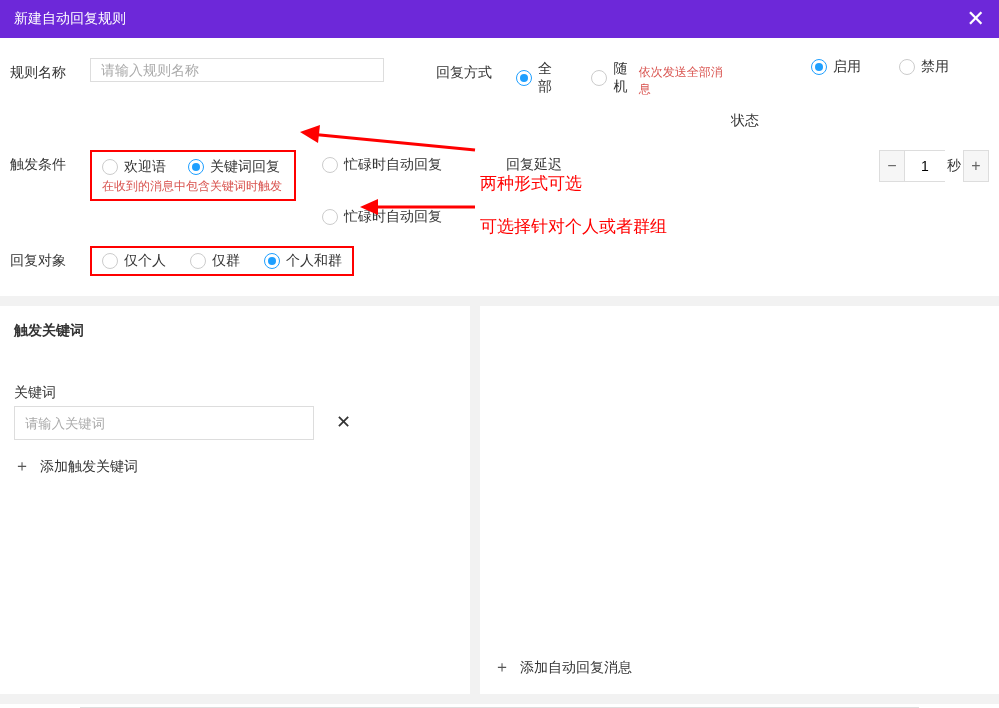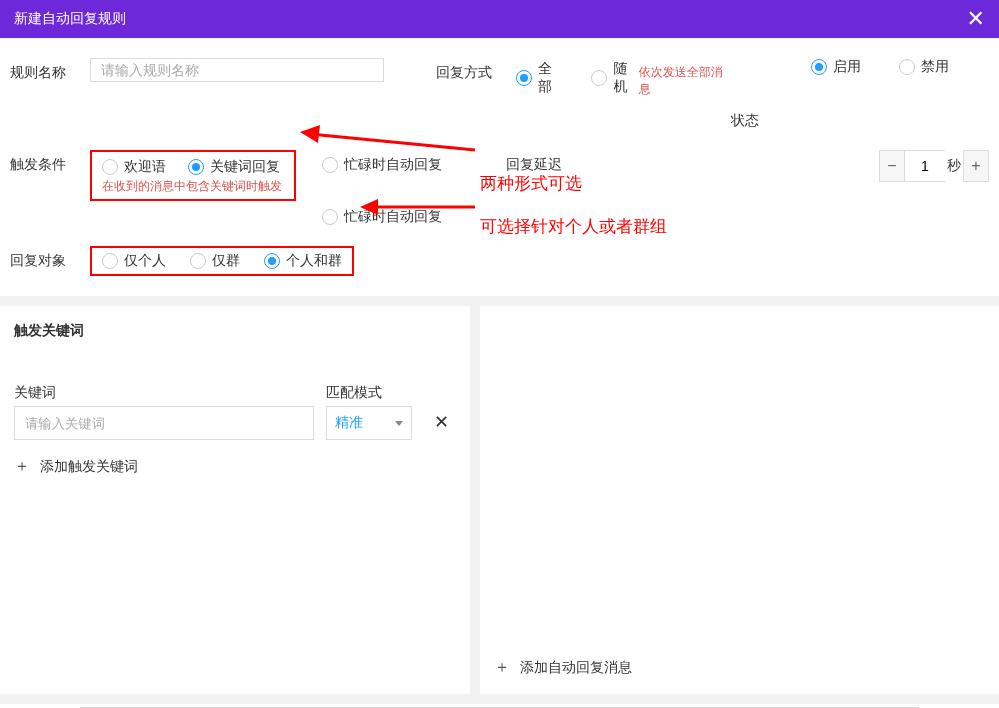--- a/index.html
+++ b/index.html
@@ -156,26 +156,20 @@
 <div class="annotation" style="left:480px; top:215px;">可选择针对个人或者群组</div>
 
 <div class="split-area">
   <div class="left-pane">
     <div class="sec-title">触发关键词</div>
     <div class="kw-row">
       <div class="kw-col">
         <div class="kw-label">关键词</div>
         <input class="kw-input" placeholder="请输入关键词" style="">
       </div>
-      <div class="kw-col">
-        <div class="kw-label">匹配模式</div>
-        <div class="mode-sel">
-            <span>精准</span>
-          </div>
-      </div>
       <div class="remove-x">✕</div>
     </div>
     <div class="add-link">
       <span class="plus">＋</span>
       <span>添加触发关键词</span>
     </div>
   </div>
   <div class="right-pane">
     <div class="add-link right-add">
       <span class="plus">＋</span>

